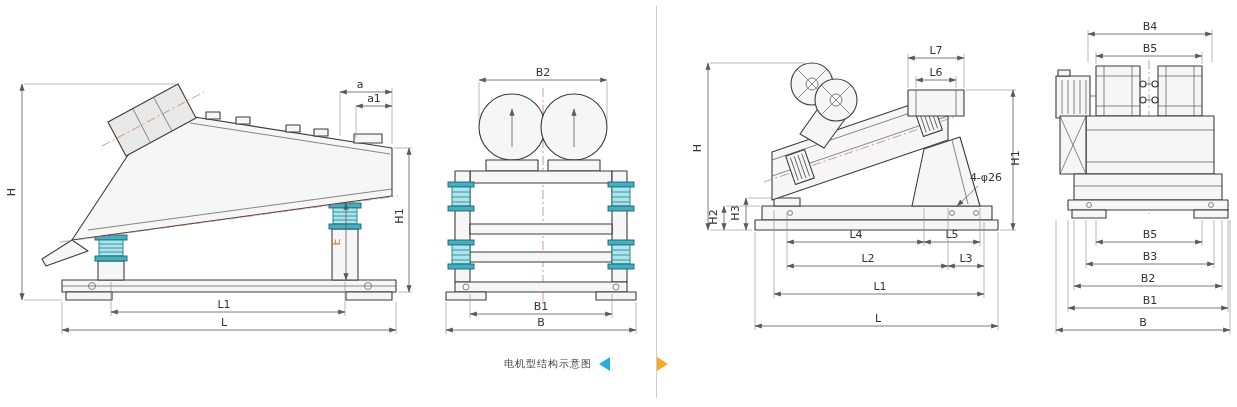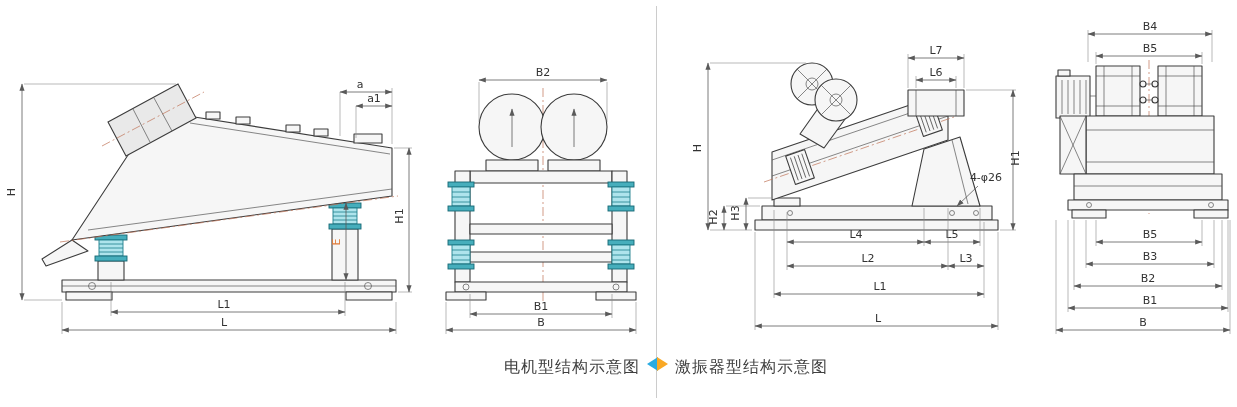--- a/index.html
+++ b/index.html
@@ -14,21 +14,21 @@
   .ext{stroke:#8a8a8a;stroke-width:0.6;}
   .cl{stroke:#bf7155;stroke-width:0.7;stroke-dasharray:9 3 2 3;fill:none;}
   .springbody{fill:#aee4ec;stroke:#1d7f8d;stroke-width:0.9;}
   .springcap{fill:#46aebc;stroke:#156773;stroke-width:0.9;}
   .springline{stroke:#1d7f8d;stroke-width:0.8;}
   .hatchline{stroke:#3c3c3c;stroke-width:0.7;}
   .dimtxt{font:11px "DejaVu Sans",sans-serif;fill:#333;text-anchor:middle;}
   .etxt{fill:#e07b39;}
   
   .caption{position:absolute;top:357px;display:flex;align-items:flex-start;gap:7px;
-           font-size:16px;color:#404040;letter-spacing:1px;white-space:nowrap;}
+           font-size:10px;color:#404040;letter-spacing:1px;white-space:nowrap;}
   .cap-left{left:504px;}
   .cap-right{left:657px;}
   .tri{width:0;height:0;display:inline-block;}
   .tri-left{border-top:7px solid transparent;border-bottom:7px solid transparent;border-right:11px solid #29abe2;}
   .tri-right{border-top:7px solid transparent;border-bottom:7px solid transparent;border-left:11px solid #f9a825;}
   .divider{position:absolute;left:656px;top:6px;width:1px;height:392px;background:#cccccc;}
 </style>
 </head>
 <body>
 
@@ -434,16 +434,15 @@
 </svg>
 
 <div class="divider"></div>
 
 <div class="caption cap-left">
   <span>电机型结构示意图</span>
   <span class="tri tri-left"></span>
 </div>
 <div class="caption cap-right">
   <span class="tri tri-right"></span>
-  <span>激振器型结构示意图</span>
 </div>
 
 </div>
 
 </body></html>

